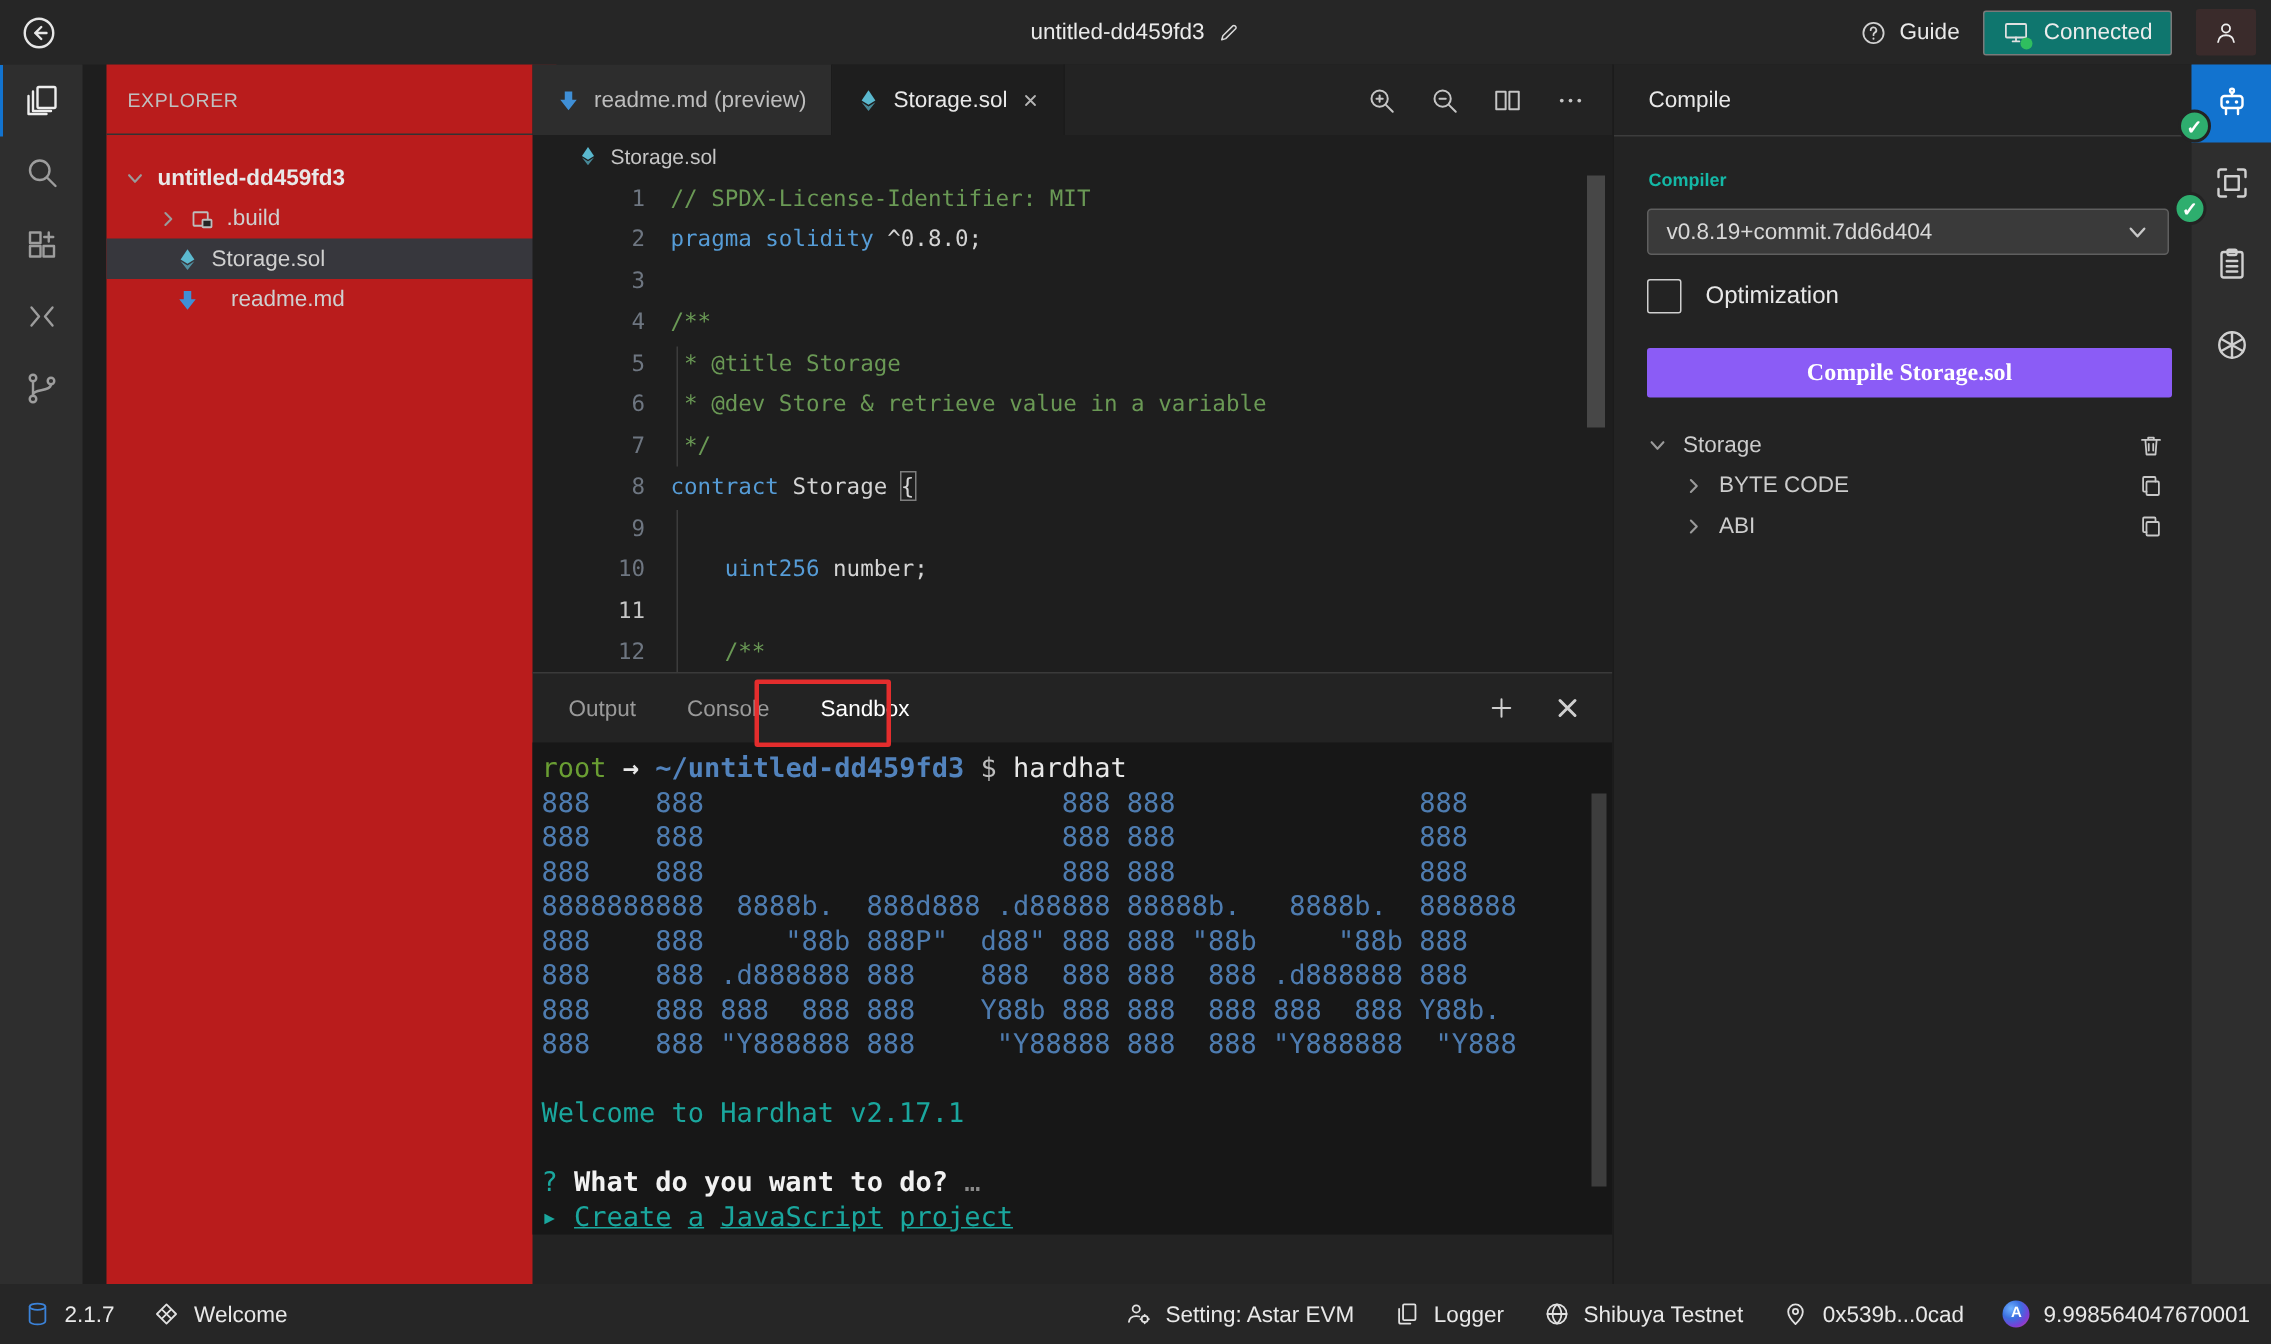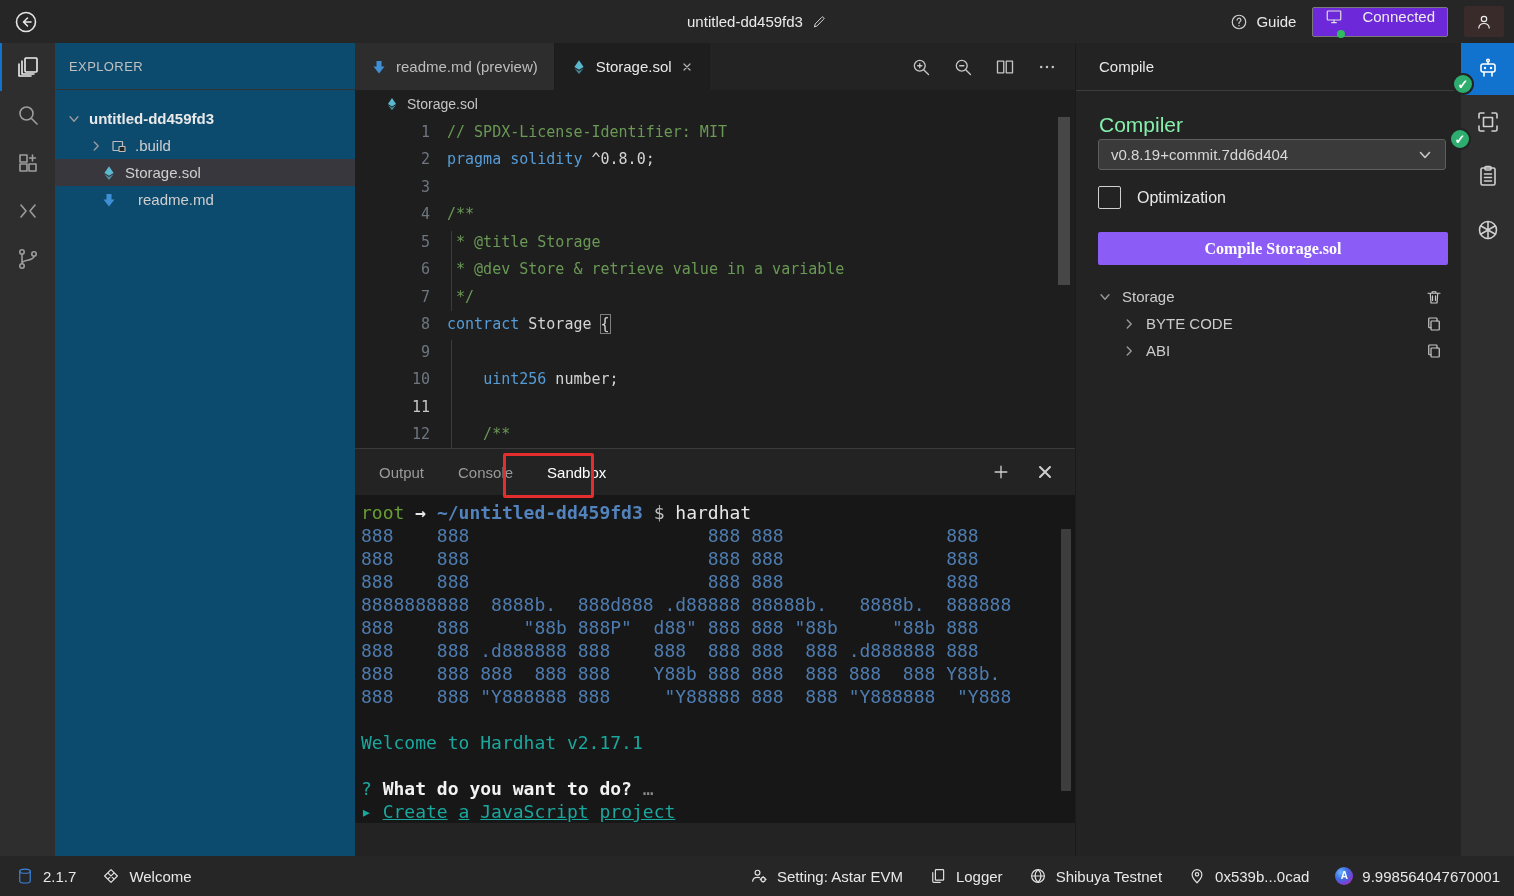--- a/index.html
+++ b/index.html
@@ -12,32 +12,32 @@
   .dim{color:#9a9a9a}
 
   
   #topbar{position:absolute;left:0;top:0;width:1514px;height:43px;background:#262626;display:flex;align-items:center;}
   #back{position:absolute;left:8px;top:4px;width:36px;height:36px;color:#e6e6e6;display:flex;align-items:center;justify-content:center;cursor:pointer;}
   #title{position:absolute;left:0;right:0;top:0;height:43px;display:flex;align-items:center;justify-content:center;gap:9px;font-size:15px;color:#eaeaea;}
   #title .icon{color:#d8d8d8}
   #topright{position:absolute;right:10px;top:0;height:43px;display:flex;align-items:center;gap:16px;}
   .guide{display:flex;align-items:center;gap:8px;font-size:15px;color:#e8e8e8;cursor:pointer;}
   .guide .icon{color:#d0d0d0}
-  .connected-btn{display:flex;gap:19px;height:28px;padding:0 12px;background:#6d28d9;border:1px solid #7a7a7a;border-radius:2px;font-size:15px;color:#ececec;cursor:pointer;}
+  .connected-btn{display:flex;align-items:center;gap:9px;height:28px;padding:0 12px;background:#0f766e;border:1px solid #7a7a7a;border-radius:2px;font-size:15px;color:#ececec;cursor:pointer;}
   .monitor-wrap{position:relative;line-height:0;color:#e0e0e0;}
   .conn-dot{position:absolute;right:-2px;bottom:-2px;width:8px;height:8px;border-radius:50%;background:#2fbe5f;}
   .avatar-btn{width:40px;height:31px;background:#3a2b2b;border-radius:2px;display:flex;align-items:center;justify-content:center;color:#eeeeee;cursor:pointer;}
 
   
   #leftbar{position:absolute;left:0;top:43px;width:55px;height:813px;background:#2e2e2e;}
   .ab-item{width:55px;height:48px;display:flex;align-items:center;justify-content:center;color:#9d9d9d;cursor:pointer;}
   .ab-item.active{color:#eeeeee;box-shadow:inset 2px 0 0 #1273cf;}
 
   
-  #explorer{position:absolute;left:55px;top:43px;width:300px;height:813px;background:#0c4a6e;}
+  #explorer{position:absolute;left:71px;top:43px;width:300px;height:813px;background:#b91c1c;}
   .exp-header{height:46px;display:flex;align-items:center;padding-left:14px;font-size:13px;letter-spacing:.4px;color:#c0c0c0;border-bottom:1px solid #333333;}
   #file-tree{margin-top:15px;}
   .tree-row{height:27px;display:flex;align-items:center;gap:8px;font-size:15px;color:#cfcfcf;cursor:pointer;white-space:nowrap;}
   .tree-row.selected{background:#37373d;}
   .tree-row.root .tree-label{font-weight:bold;color:#e8e8e8;}
   .tree-row .icon{flex:none}
 
   
   #tabbar{position:absolute;left:355px;top:43px;width:720px;height:47px;background:#232323;display:flex;align-items:stretch;}
   #editor-tabs{display:flex;align-items:stretch;}
@@ -82,21 +82,21 @@
   .t-teal{color:#1aa79e}
   .t-q{color:#f2f2f2;font-weight:bold}
   .t-dim{color:#8a8a8a}
   .t-link{color:#1aa79e;text-decoration:underline}
   #term-scroll{position:absolute;left:1061px;top:529px;width:10px;height:262px;background:rgba(121,121,121,.4);}
   #sandbox-annotation{position:absolute;left:503px;top:453px;width:85px;height:39px;border:3px solid #e42d2d;border-radius:2px;pointer-events:none;}
 
   
   #rightpanel{position:absolute;left:1075px;top:43px;width:386px;height:813px;background:#232323;border-left:1px solid #1b1b1b;box-sizing:border-box;}
   .rp-header{height:47px;display:flex;align-items:center;padding-left:23px;font-size:15px;color:#e8e8e8;border-bottom:1px solid #3c3c3c;}
-  .rp-label{position:absolute;left:23px;top:70px;font-size:21px;font-weight:normal;color:#86efac;}
+  .rp-label{position:absolute;left:23px;top:70px;font-size:12px;font-weight:bold;color:#14b8a6;}
   .rp-select{position:absolute;left:22px;top:96px;width:348px;height:31px;background:#3a3a3a;border:1px solid #5f5f5f;border-radius:3px;box-sizing:border-box;display:flex;align-items:center;padding:0 12px;font-size:15px;color:#d8d8d8;cursor:pointer;}
   .rp-select .icon{margin-left:auto;color:#c8c8c8;}
   .rp-check-row{position:absolute;left:22px;top:143px;display:flex;align-items:center;gap:16px;}
   .rp-checkbox{width:23px;height:23px;border:1.5px solid #cfcfcf;border-radius:2px;box-sizing:border-box;cursor:pointer;}
   .rp-check-label{font-size:16px;color:#e8e8e8;}
   .rp-button{position:absolute;left:22px;top:189px;width:350px;height:33px;background:#8b5cf6;border:none;border-radius:2px;color:#ffffff;font-size:16px;font-weight:bold;font-family:Liberation Serif, serif;cursor:pointer;}
   #artifact-tree{position:absolute;left:0;top:240px;width:100%;}
   .art-row{height:27px;display:flex;align-items:center;gap:10px;font-size:15px;color:#cccccc;padding-left:22px;padding-right:18px;cursor:pointer;}
   .art-row.child{padding-left:46px;}
   .art-row .right{margin-left:auto;color:#c8c8c8;}

